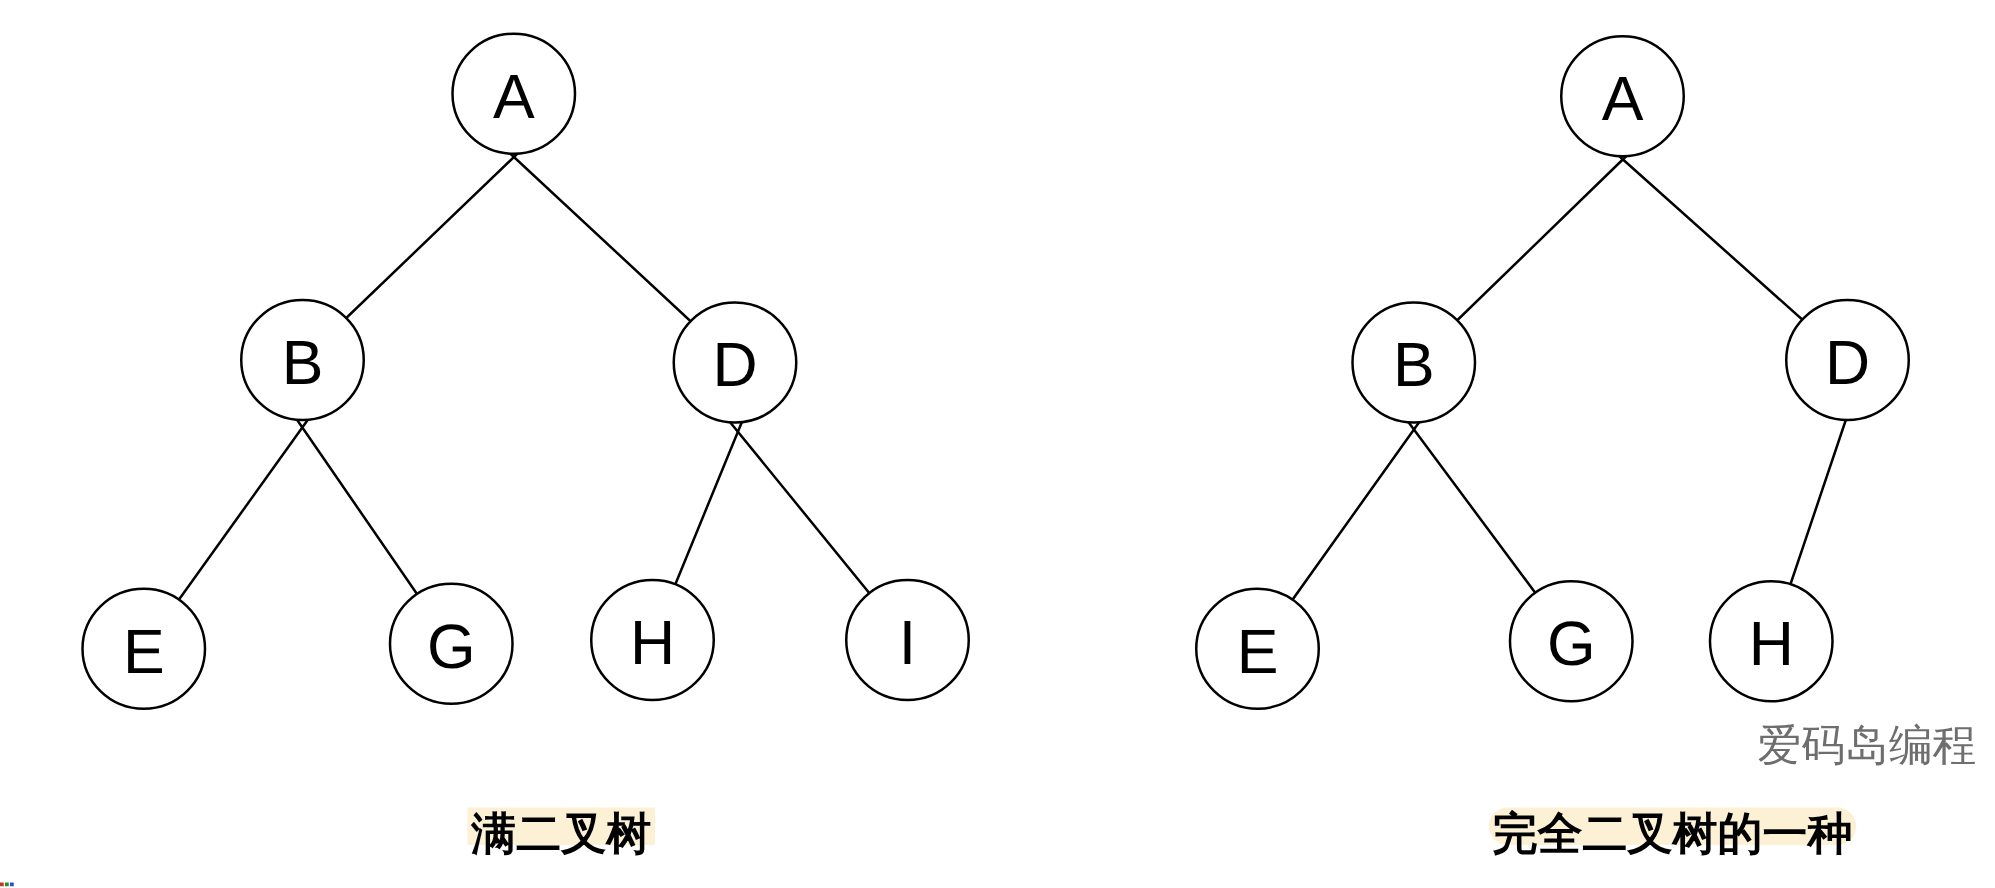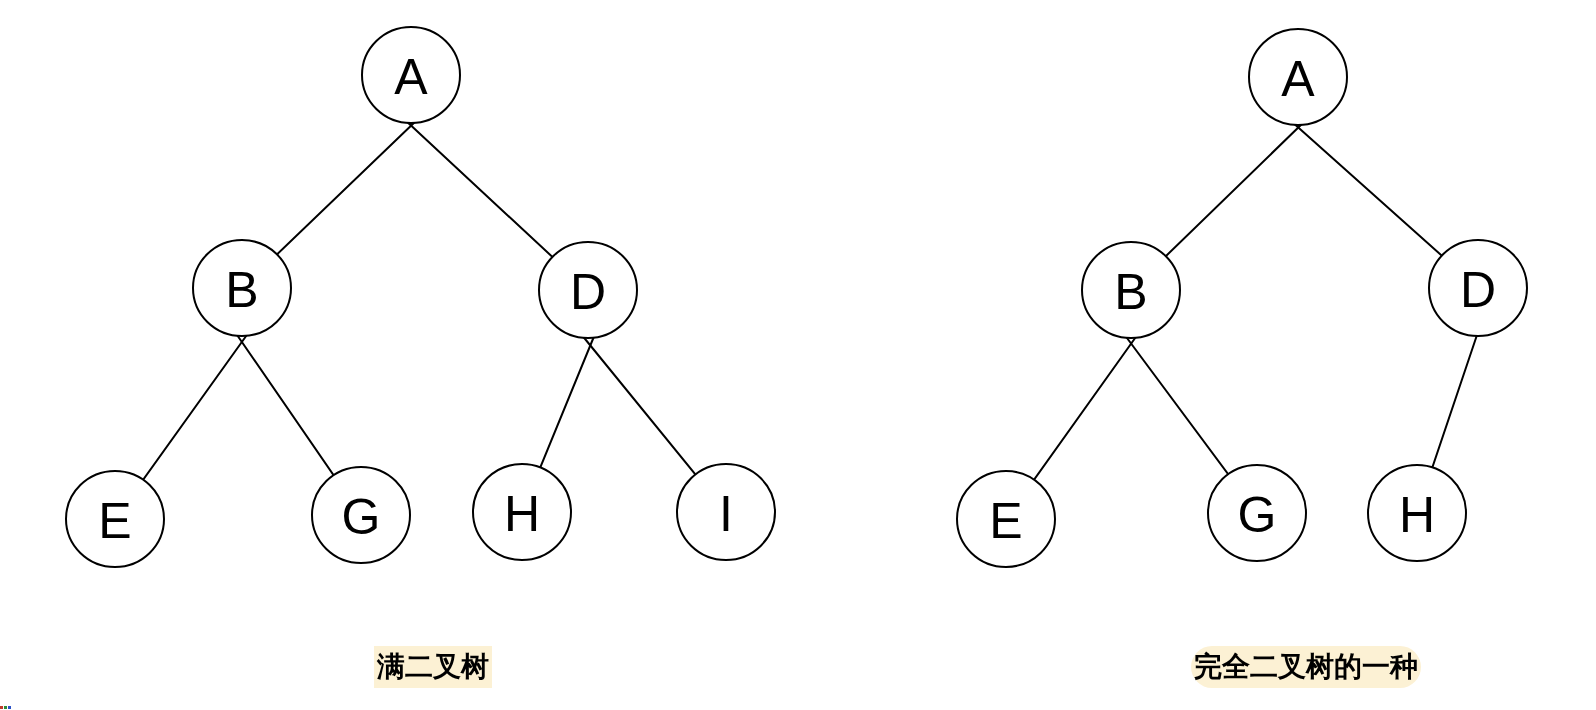--- a/index.html
+++ b/index.html
@@ -39,24 +39,24 @@
     font-size: 50px;
     fill: #000000;
     text-anchor: middle;
     dominant-baseline: central;
   }
   .caption {
     position: absolute;
     background: var(--caption-bg, #fcf1d4);
     color: var(--caption-fg, #000000);
     font-family: "Liberation Sans", sans-serif;
-    font-size: 28px;
+    font-size: 36px;
     font-weight: 600;
     line-height: 42px;
-    height: 42px;
+    height: 30px;
     padding: 0 3px;
     white-space: nowrap;
     letter-spacing: 0px;
   }
   .caption-left  { left: 374px;  top: 646px; }
   .caption-right { left: 1191px; top: 646px; border-radius: 21px; }
   .watermark {
     position: absolute;
     left: 1406px;
     top: 576px;
@@ -154,19 +154,20 @@
           <ellipse cx="1417" cy="513" rx="49" ry="48" class="node-circle"></ellipse>
           <text x="1417" y="515" class="node-label">H</text>
         </g>
       </g>
     </svg>
 
   <div class="caption caption-left">满二叉树</div>
 
   <div class="caption caption-right">完全二叉树的一种</div>
 
+  <div class="watermark">爱码岛编程</div>
 
   <div class="corner-artifact">
     <span class="px-red"></span>
     <span class="px-green"></span>
     <span class="px-blue"></span>
   </div>
 </div>
 
 </body></html>

